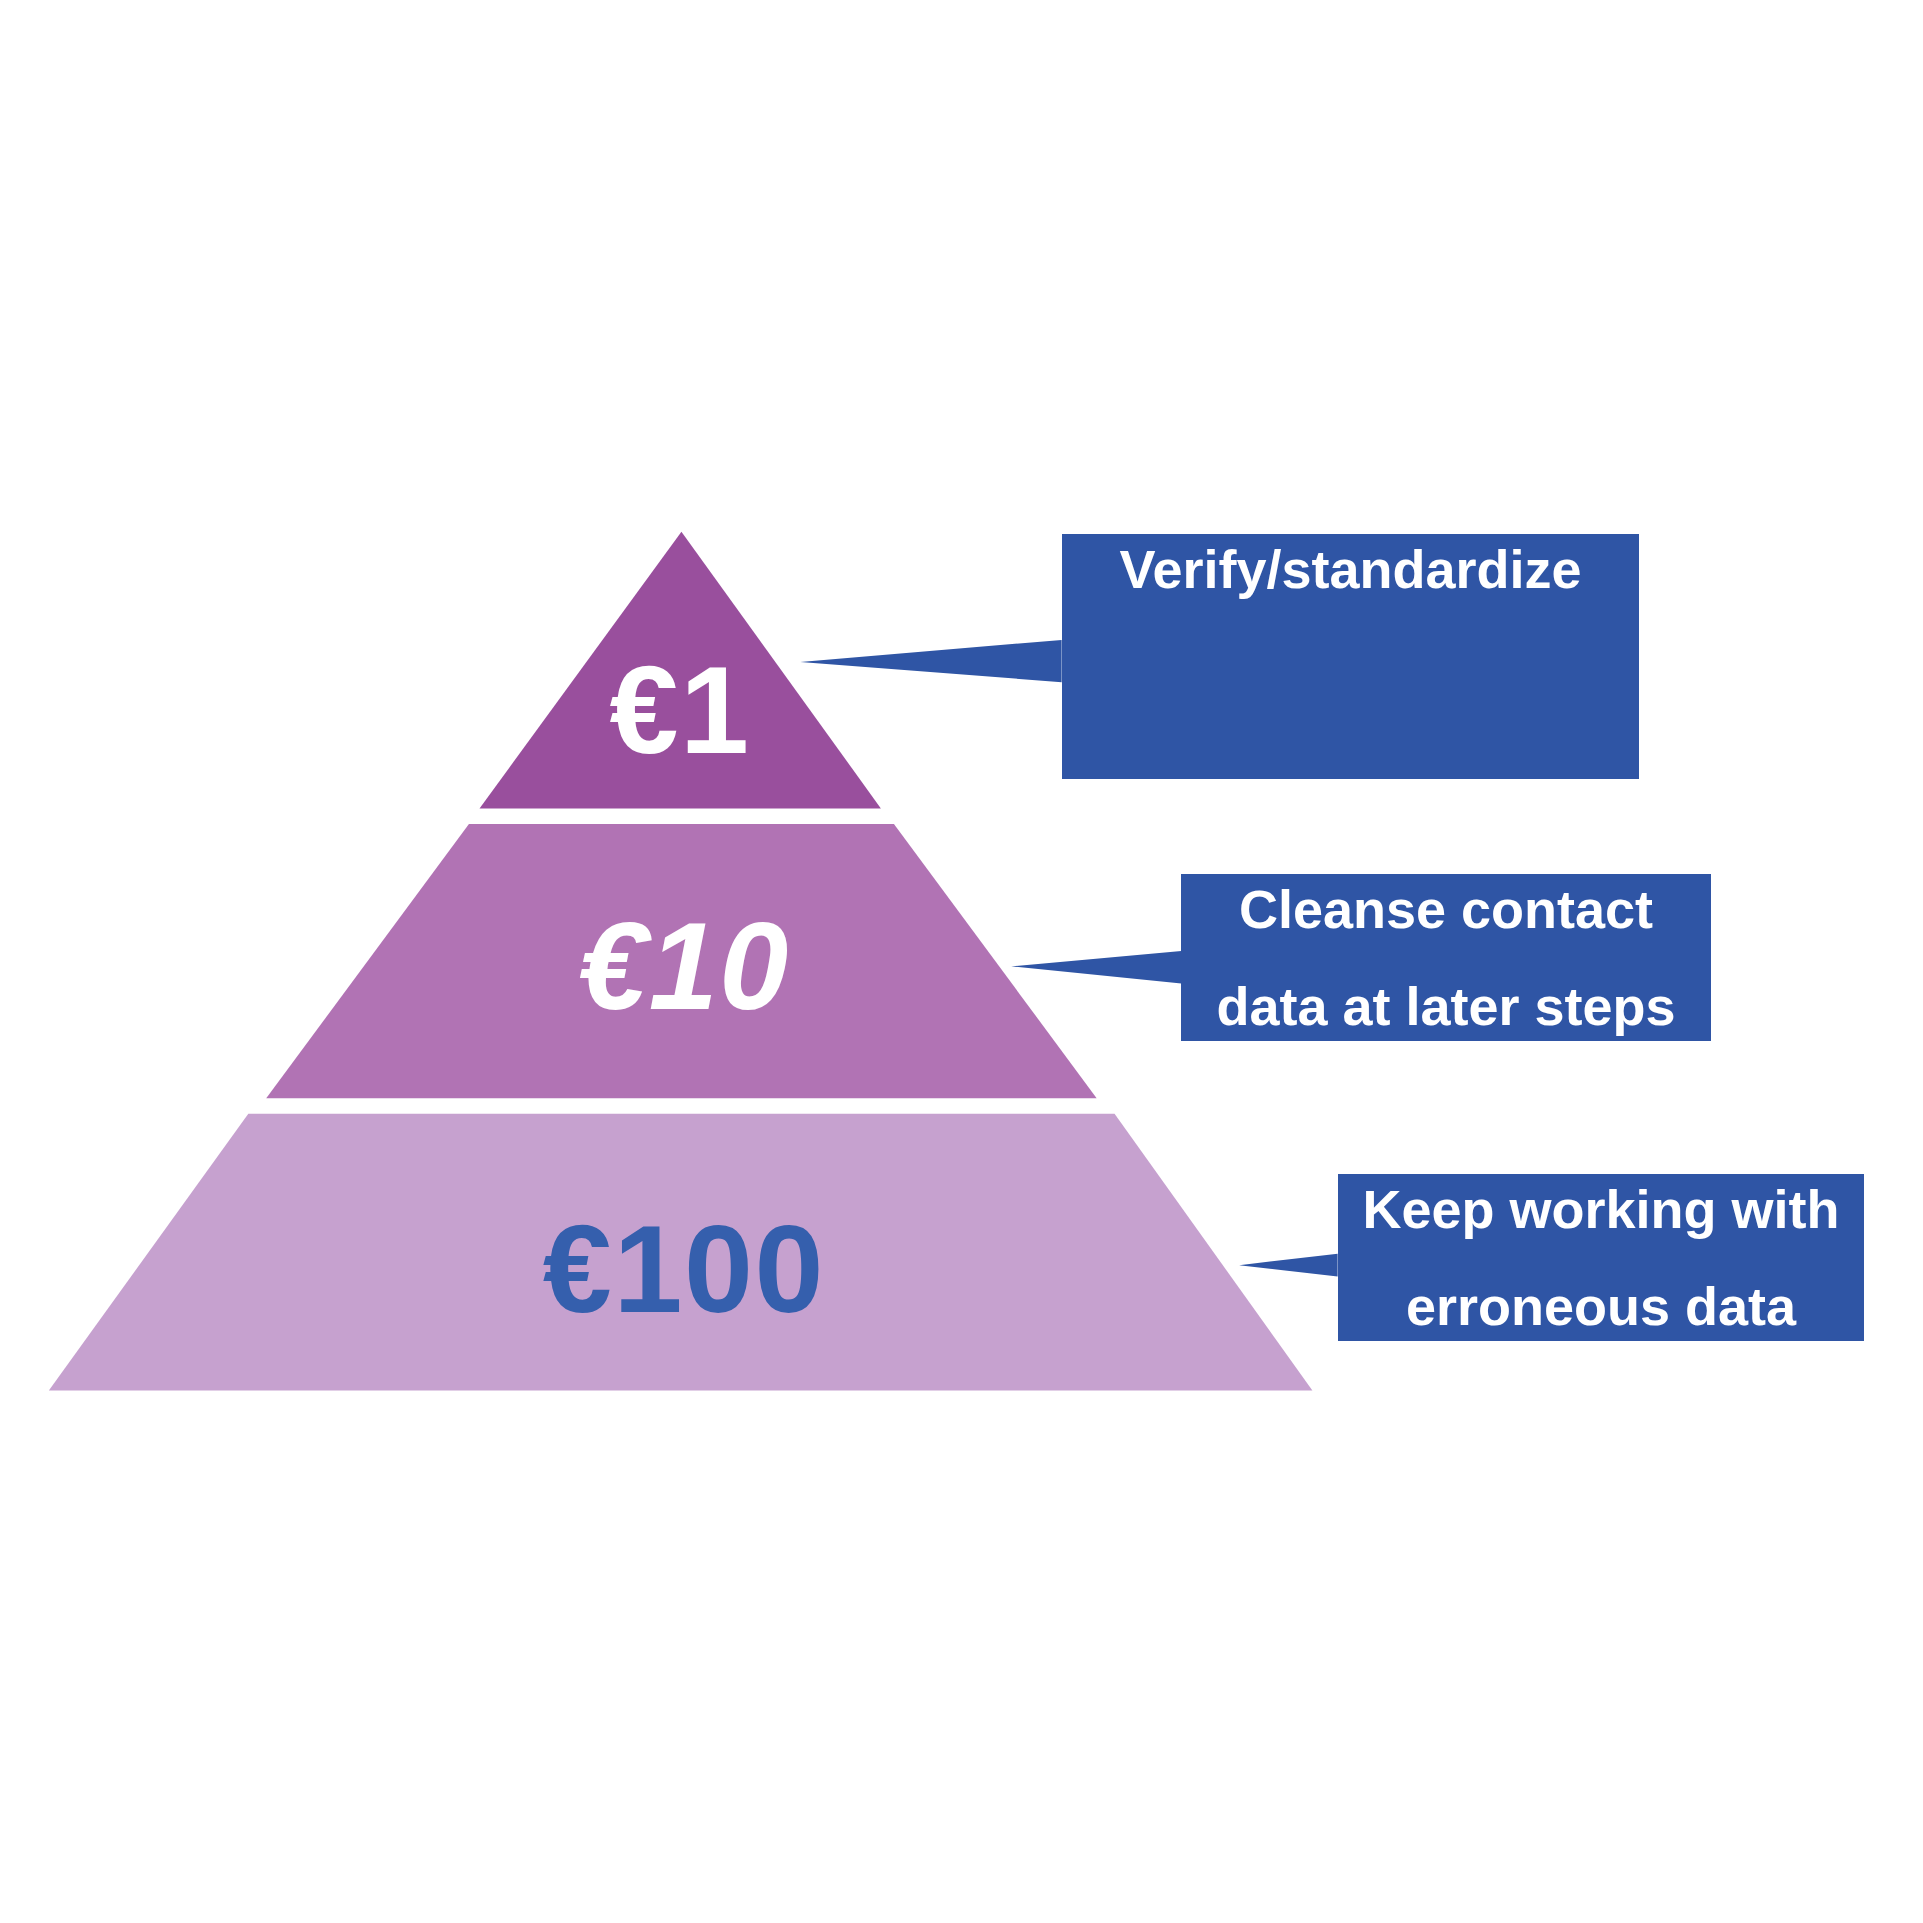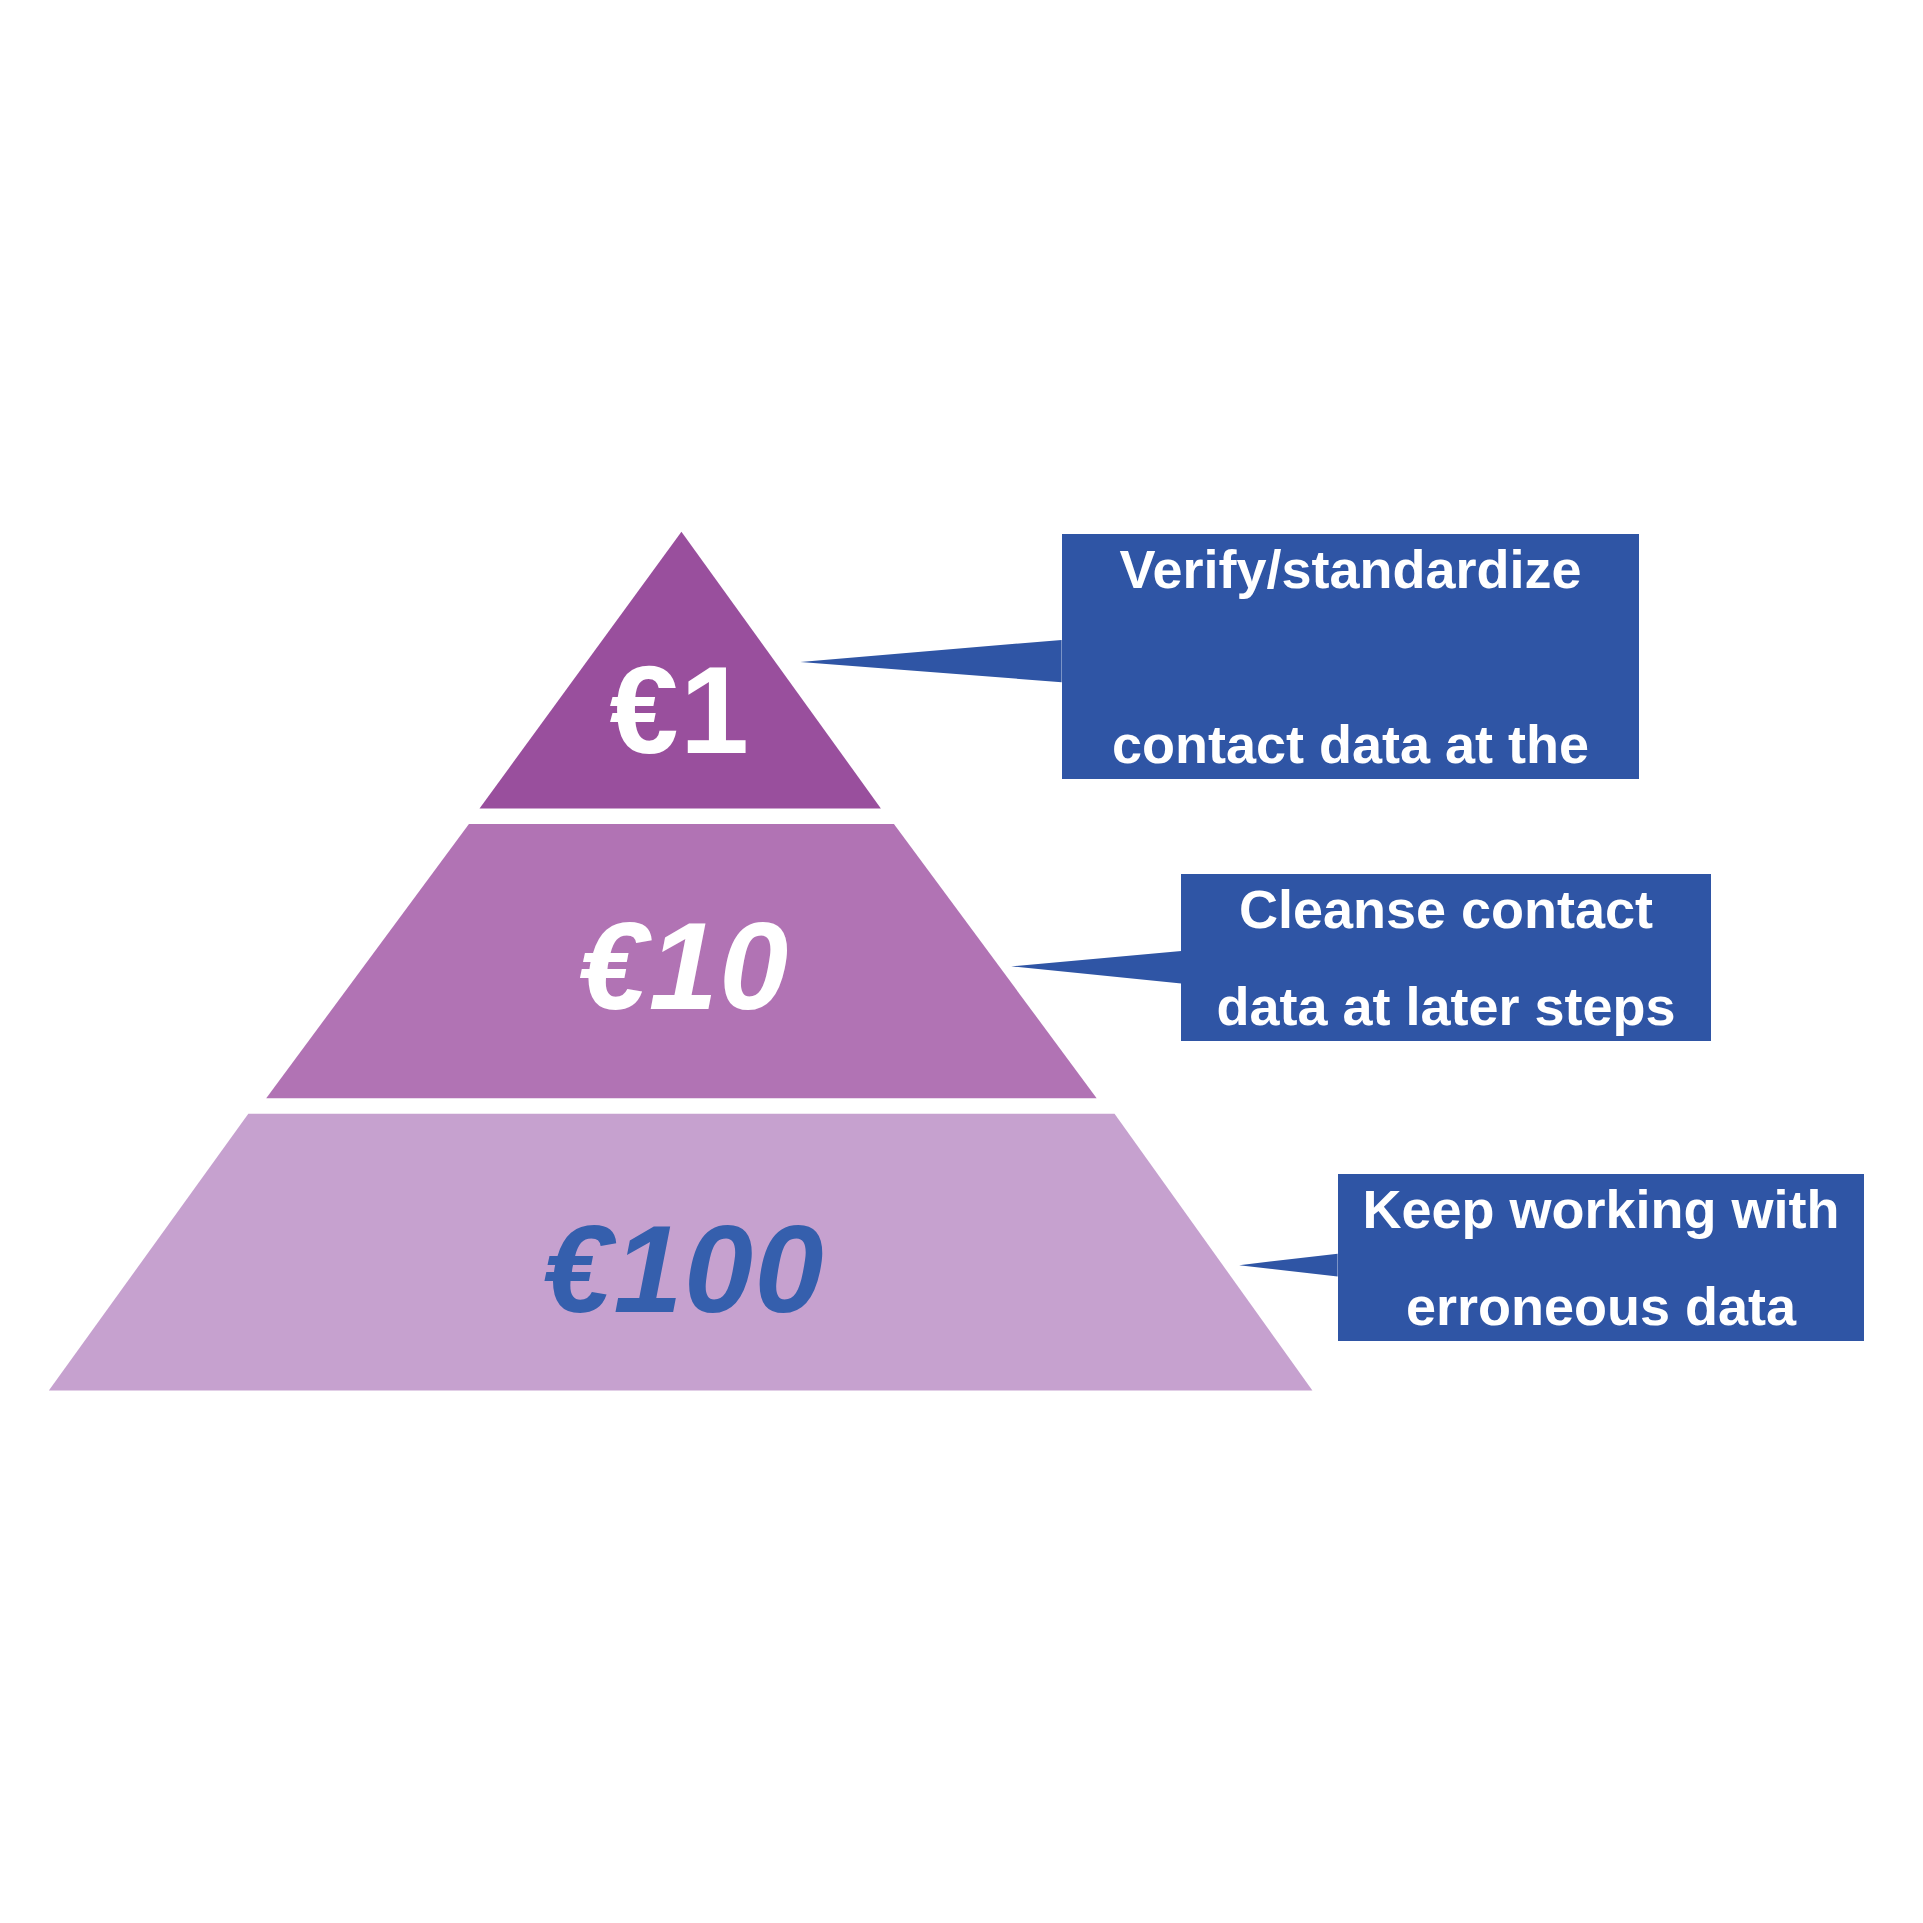--- a/index.html
+++ b/index.html
@@ -19,21 +19,21 @@
   }
   .tier-label {
     position: absolute;
     transform: translate(-50%, -50%);
     font-weight: 700;
     font-size: 124px;
     letter-spacing: 1.6px;
     white-space: nowrap;
   }
   .tier-label.white { color: #ffffff; }
-  .tier-label.blue  { color: #355FAD; font-style: italic; }
+  .tier-label.blue  { color: #355FAD; }
   #tier-label-1 { left: 680px;  top: 710px;  }
   #tier-label-2 { left: 684px;  top: 966px; font-style: italic; }
   #tier-label-3 { left: 684px;  top: 1269px; }
   .callout {
     position: absolute;
     background: #2F55A5;
     color: #ffffff;
     display: flex;
     flex-direction: column;
     justify-content: space-between;
@@ -63,21 +63,20 @@
     <polygon points="1242,1187 1451,1168 1451,1208" fill="#2F55A5"></polygon>
     <polygon points="1522,1554 1643,1540 1643,1568" fill="#2F55A5"></polygon>
   </svg>
 
   <div class="tier-label white" id="tier-label-1">€1</div>
   <div class="tier-label white" id="tier-label-2">€10</div>
   <div class="tier-label blue" id="tier-label-3">€100</div>
 
   <div class="callout" id="callout-1">
     <div>Verify/standardize</div>
-    <div>contact data at the</div>
   </div>
 
   <div class="callout" id="callout-3">
     <div>Keep working with</div>
     <div>erroneous data</div>
   </div>
 
   <div class="callout" id="callout-2">
     <div>Cleanse contact</div>
     <div>data at later steps</div>

